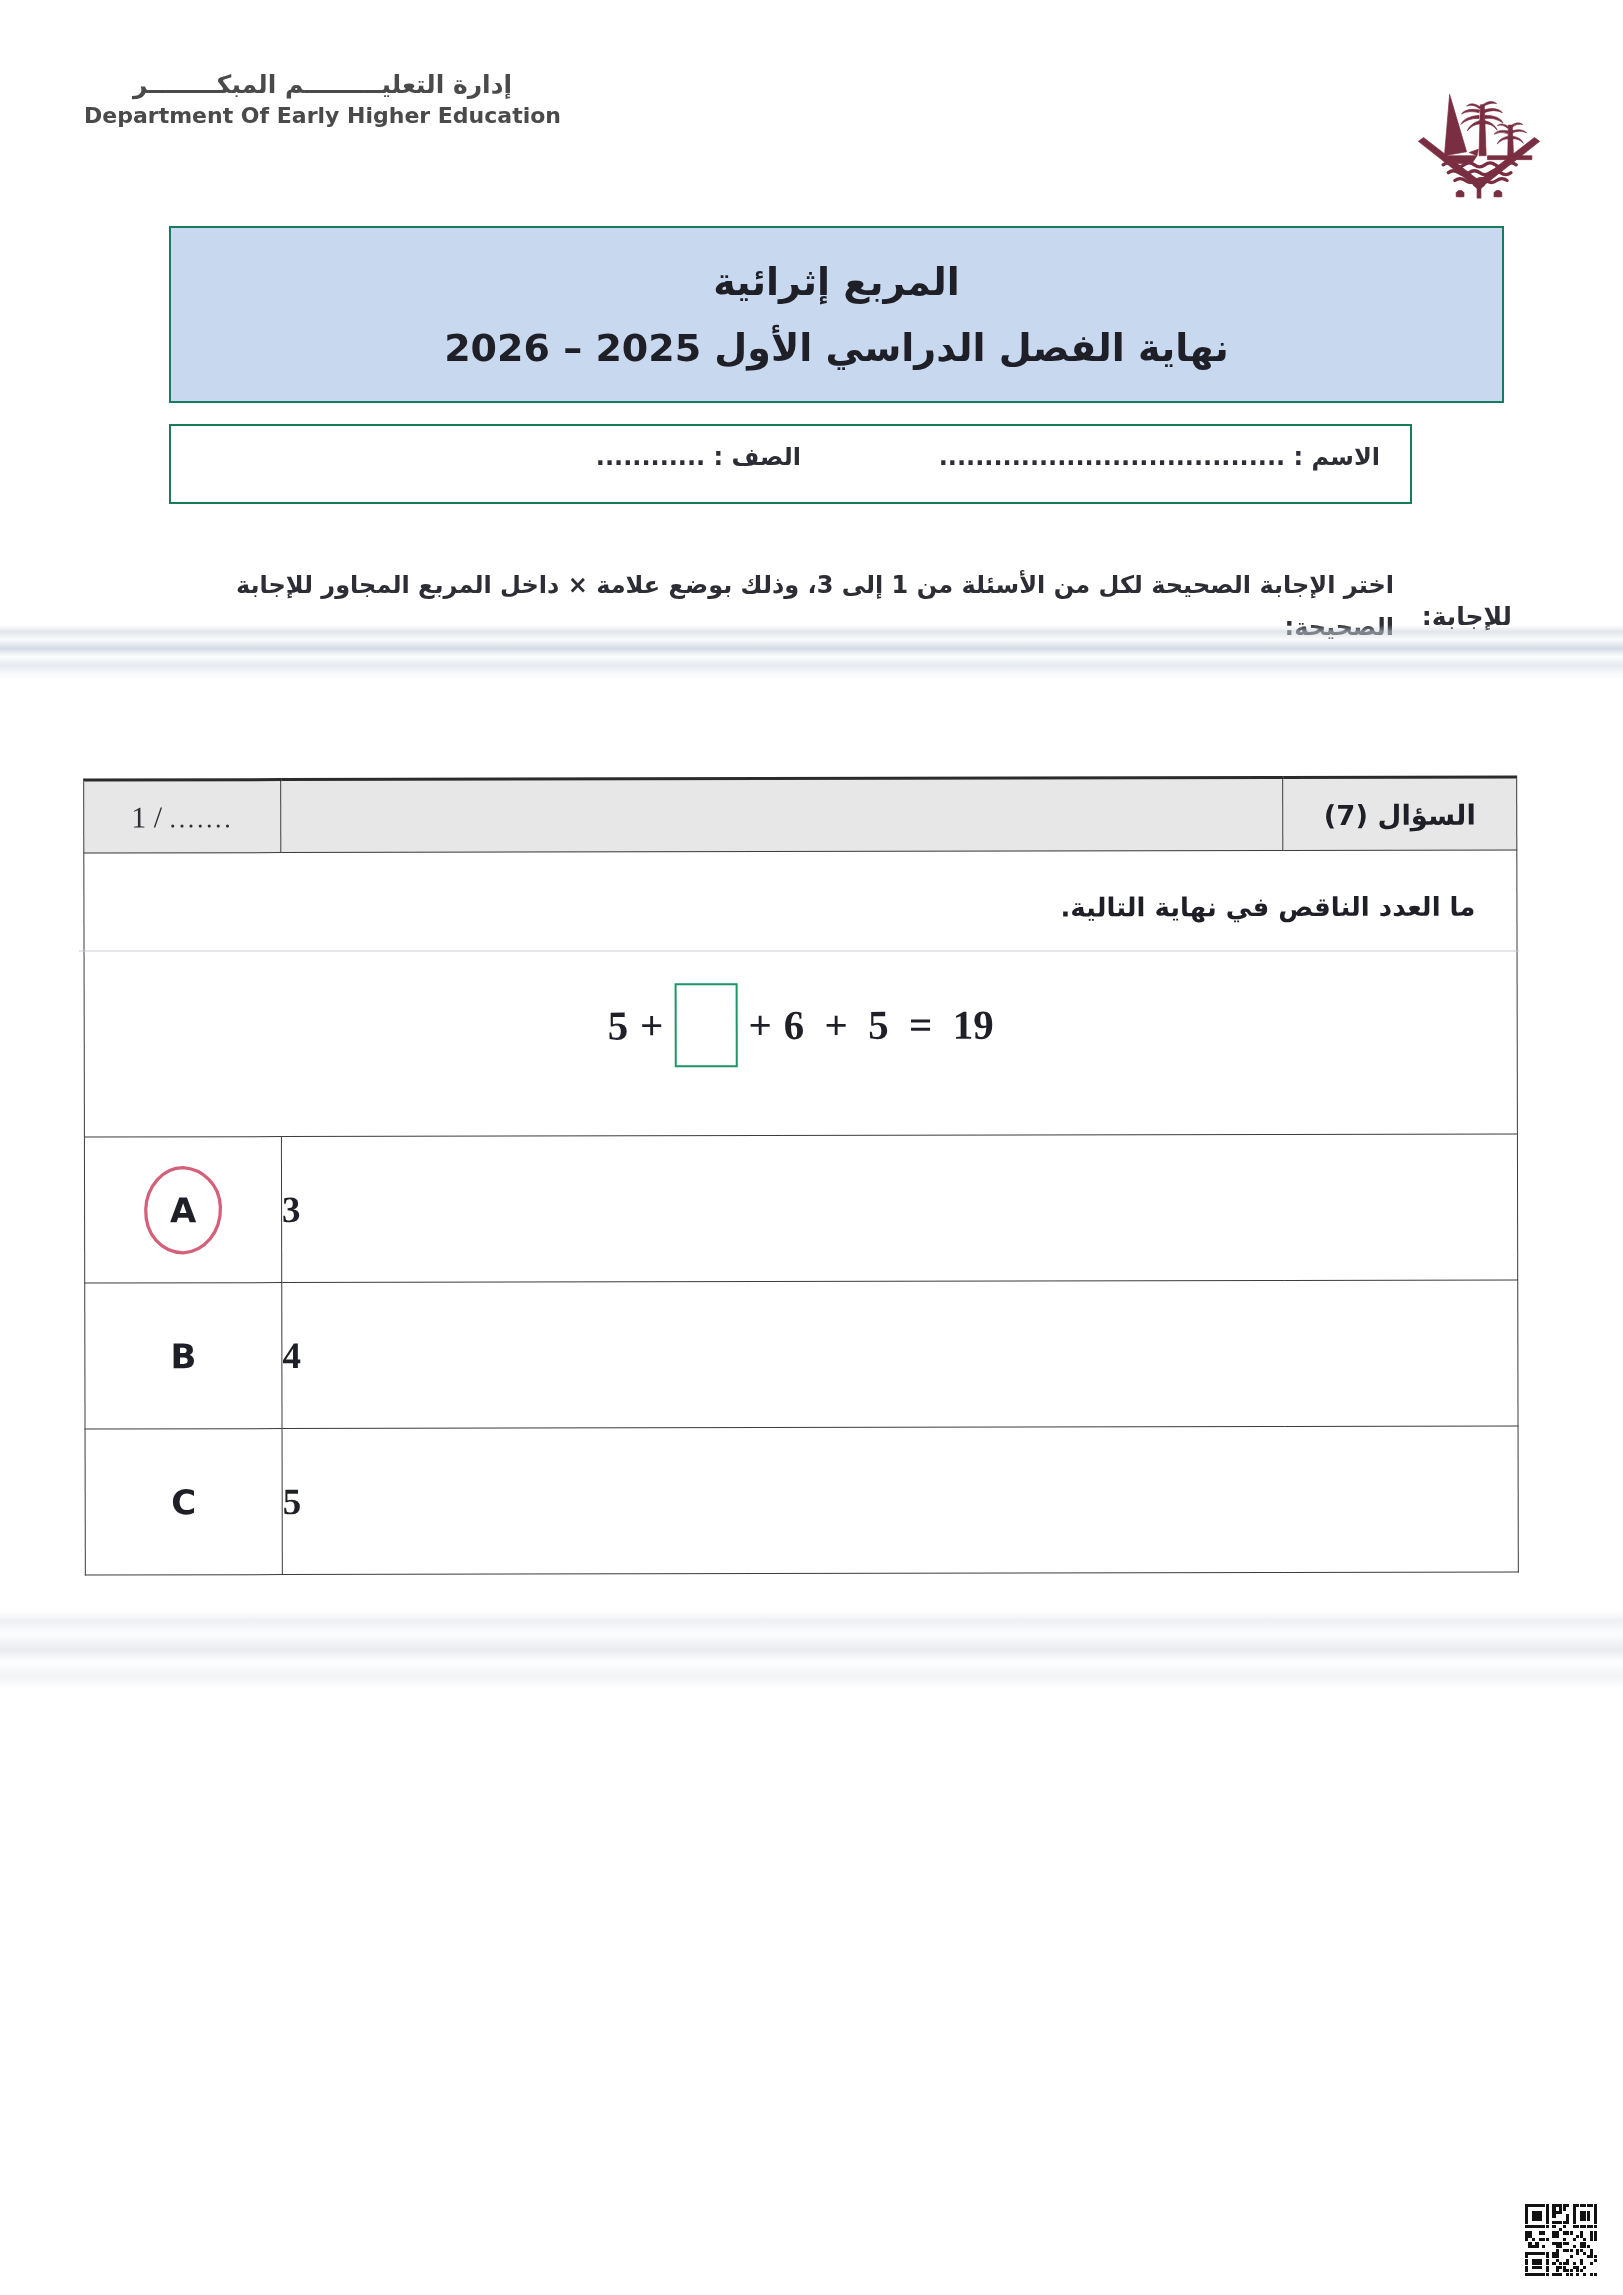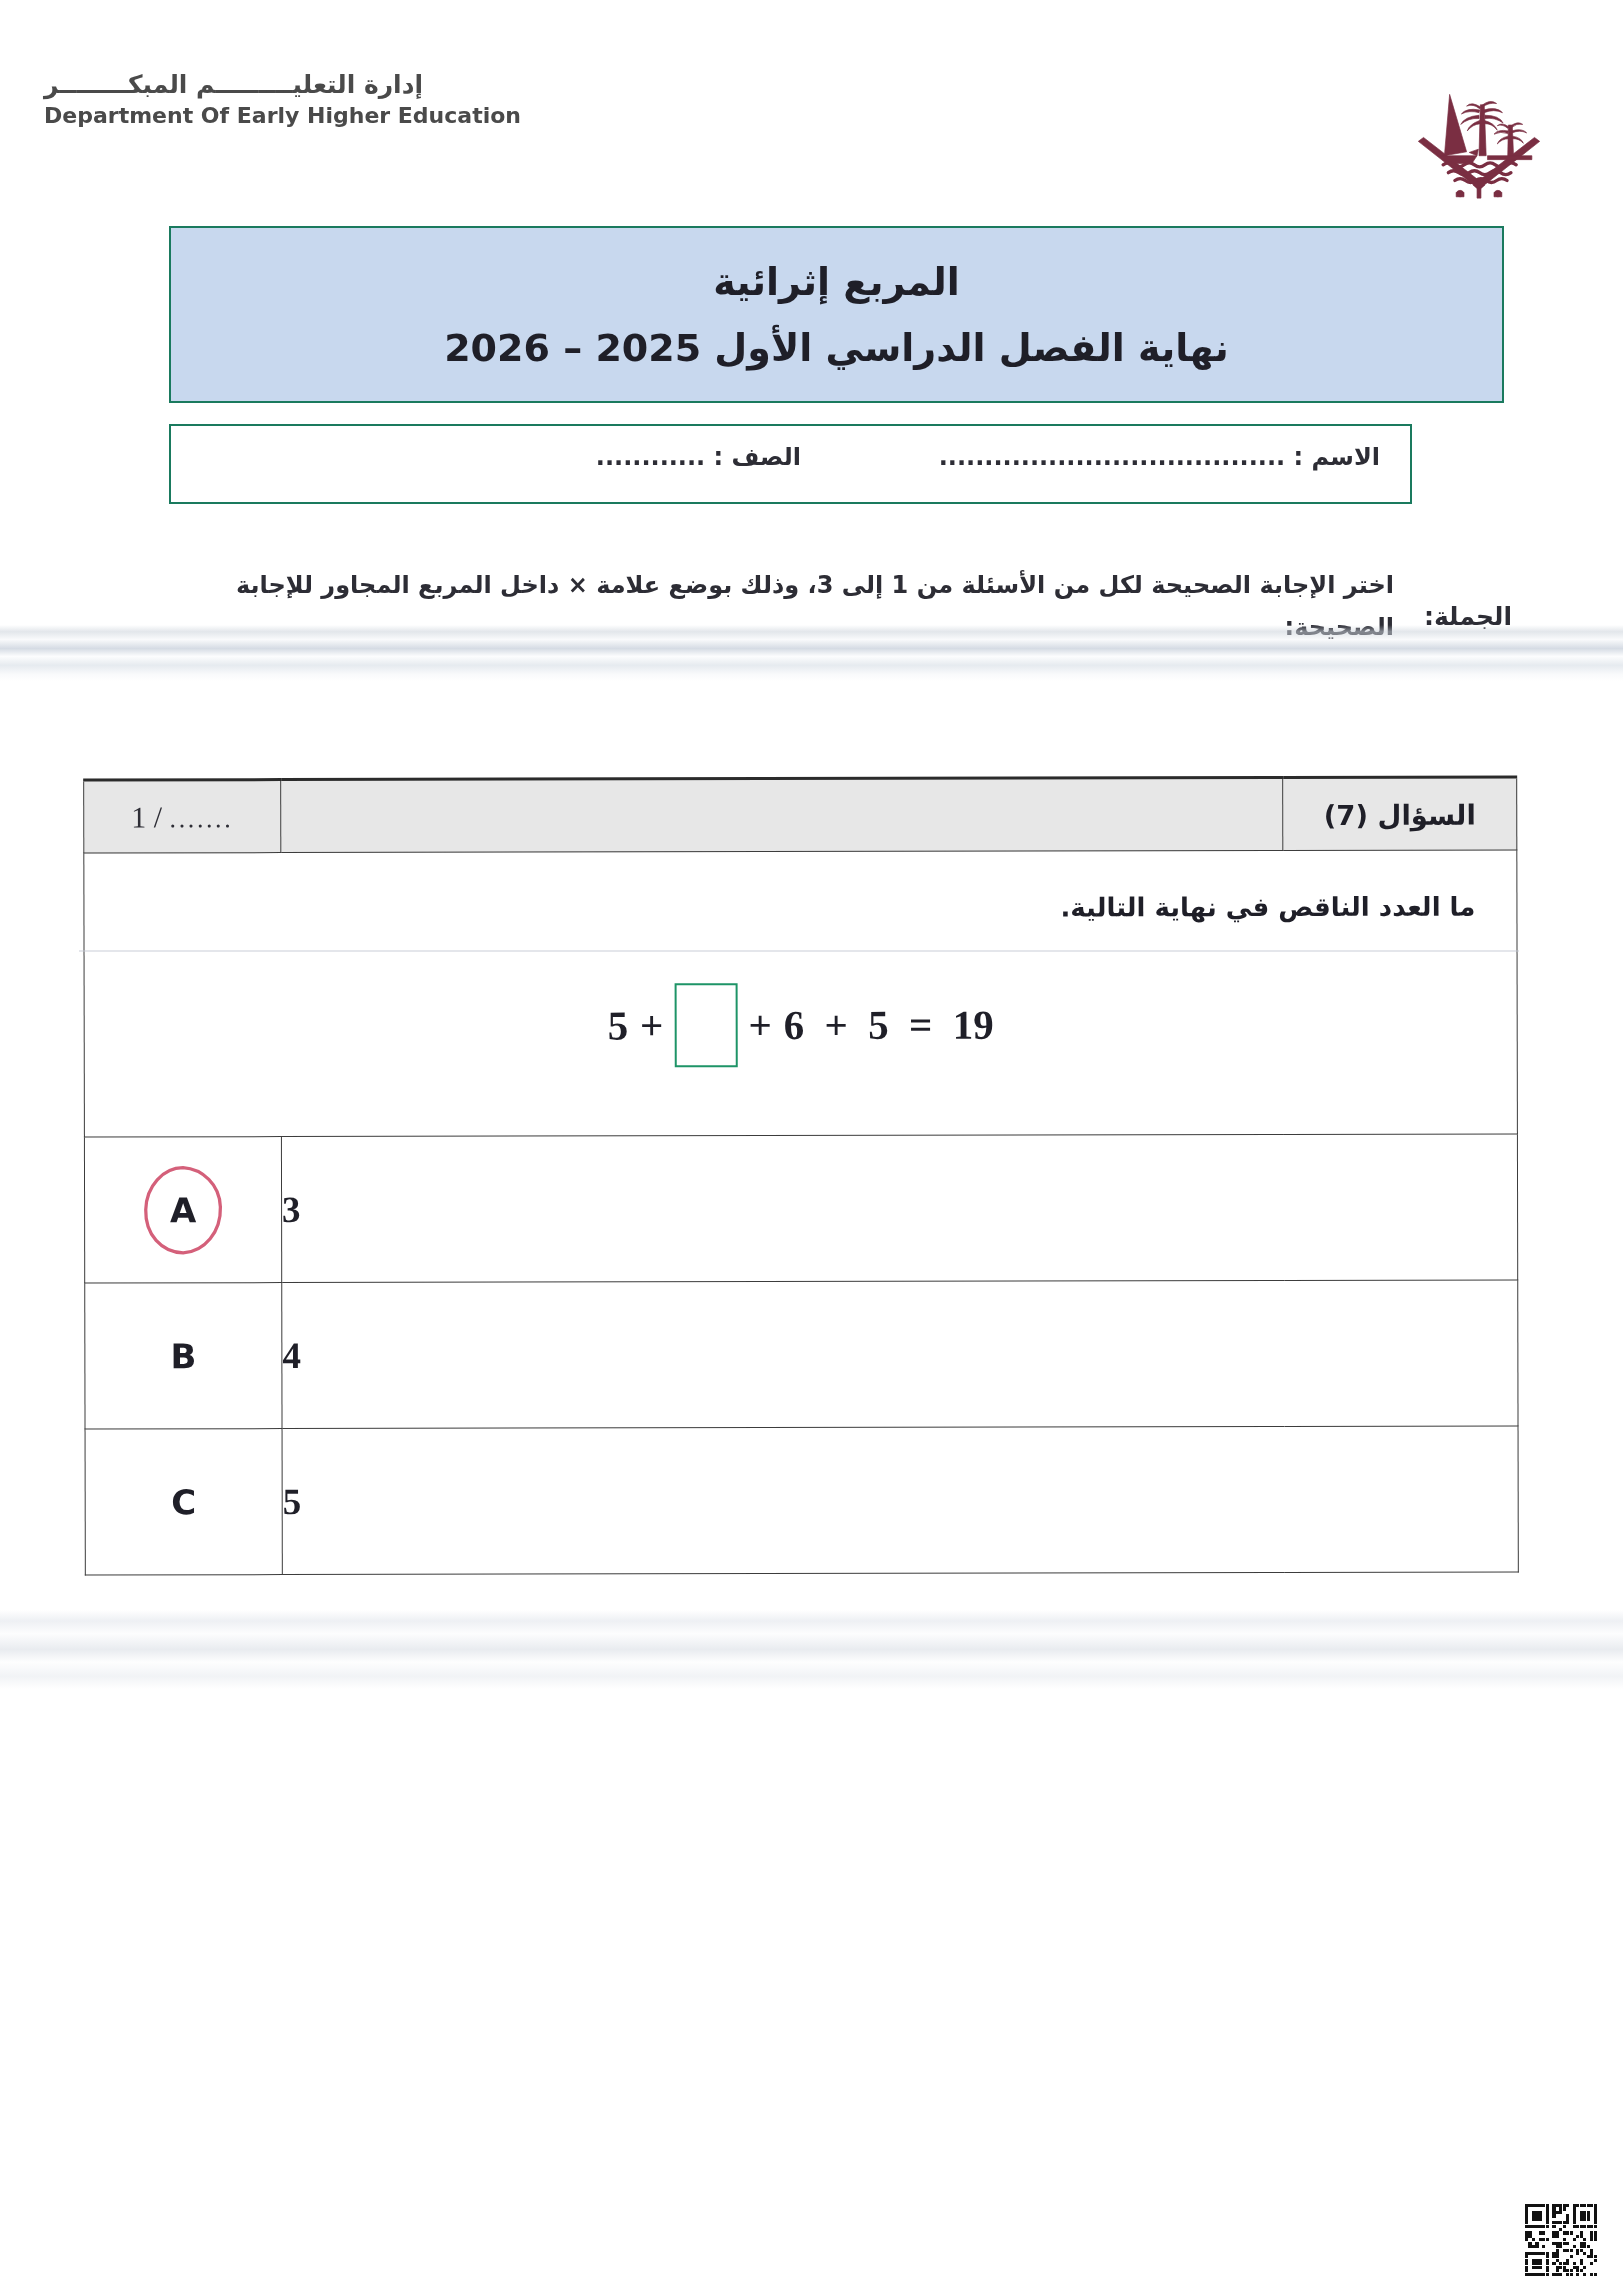--- a/index.html
+++ b/index.html
@@ -59,23 +59,23 @@
   }
 
   
   #doc-header {
     position: absolute;
     left: 0; top: 0;
     width: 1623px; height: 203px;
   }
   #header-left {
     position: absolute;
-    left: 44px; top: 69px;
+    left: 64px; top: 69px;
     width: 517px;
-    text-align: left;
+    text-align: center;
   }
   #header-left .ar {
     font-family: "DejaVu Sans", sans-serif;
     font-size: 25px;
     font-weight: bold;
     color: #4a4a4a;
     direction: rtl;
     letter-spacing: 0px;
     line-height: 1.25;
   }
@@ -393,21 +393,21 @@
     <span>الاسم :</span>
     <span class="dots">......................................</span>
   </div>
   <div class="field" id="field-class">
     <span>الصف :</span>
     <span class="dots">............</span>
   </div>
 </div>
 
 <div id="instructions">
-  <div id="instructions-label">الجملة:</div>
+  <div id="instructions-label">للإجابة:</div>
   <div id="instructions-text">اختر الإجابة الصحيحة لكل من الأسئلة من 1 إلى 3، وذلك بوضع علامة × داخل المربع المجاور للإجابة الصحيحة:</div>
 </div>
 
 <div class="scan-band" id="scan-band-top"></div>
 <div class="scan-band" id="scan-band-bottom"></div>
 
 <table id="question-table">
   <tbody>
       <tr class="header-row">
     <td class="col-marks" id="marks-cell">

